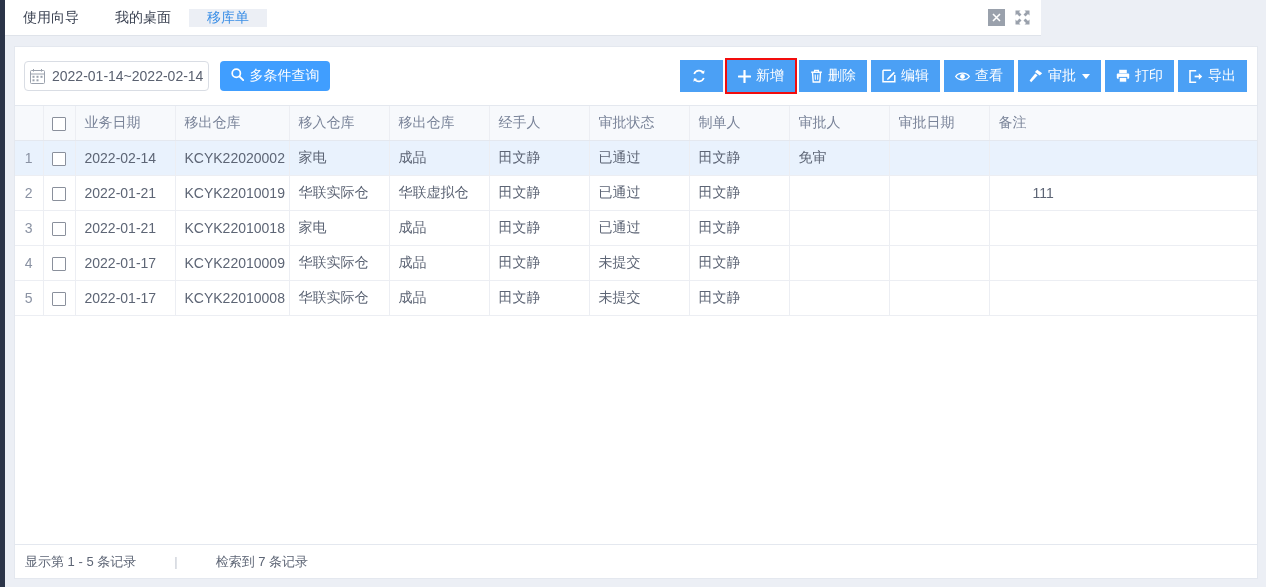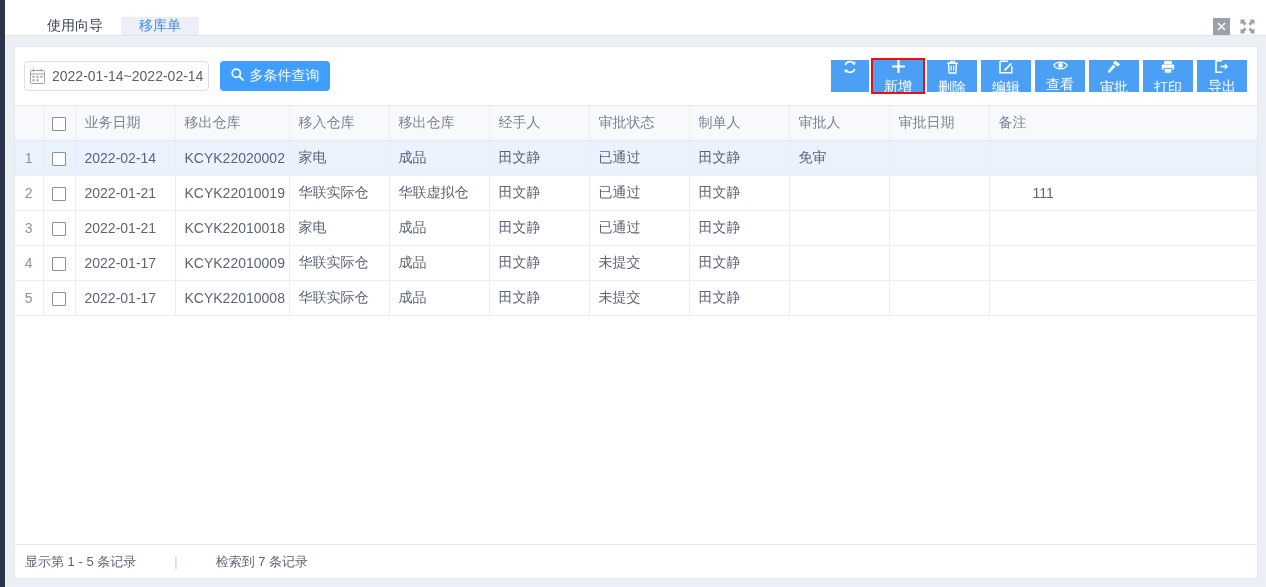--- a/index.html
+++ b/index.html
@@ -17,24 +17,24 @@
   
   .left-rail {
     position: absolute; left: 0; top: 0;
     width: 5px; height: 587px;
     background: #2b3448;
   }
 
   
   .tabbar {
     position: absolute; left: 5px; top: 0;
-    width: 1261px; height: 36px;
+    width: 1036px; height: 36px;
     background: #ffffff;
     border-bottom: 1px solid #dfe3ea;
-    display: flex; align-items: flex-end; padding-left: 24px;
+    display: flex; align-items: center;
   }
   .tab {
     display: flex; align-items: center;
     padding: 0 18px;
     font-size: 14px;
     color: #3b4252;
     cursor: pointer;
     white-space: nowrap;
     border: none;
     background: transparent;
@@ -112,21 +112,20 @@
     background: #4ba0f5;
     color: #ffffff;
     border: none;
     font-size: 14px;
     padding: 0 11px;
     display: flex; align-items: center; gap: 5px;
     cursor: pointer;
     font-family: inherit;
     white-space: nowrap;
     position: relative;
-    flex-direction: column;
   }
   .tb-btn.refresh { padding: 0 12px; }
   .tb-btn.highlight {
     outline: 2px solid #f20d0d;
     outline-offset: 0px;
     z-index: 3;
   }
   .tb-btn .ic { display: flex; align-items: center; }
   .caret {
     width: 0; height: 0;
@@ -203,20 +202,23 @@
 </head>
 <body>
 
 <div id="app">
 
   <div class="left-rail"></div>
 
   <div class="tabbar">
     <div class="tab">
       <span>使用向导</span>
+    </div>
+    <div class="tab">
+      <span>我的桌面</span>
     </div>
     <div class="tab active">
       <span>移库单</span>
     </div>
 
     <div class="win-ctrls">
       <div class="win-btn close">
         <svg width="9" height="9" viewBox="0 0 9 9">
           <path d="M1 1 L8 8 M8 1 L1 8" stroke="#ffffff" stroke-width="1.6" fill="none"></path>
         </svg>

